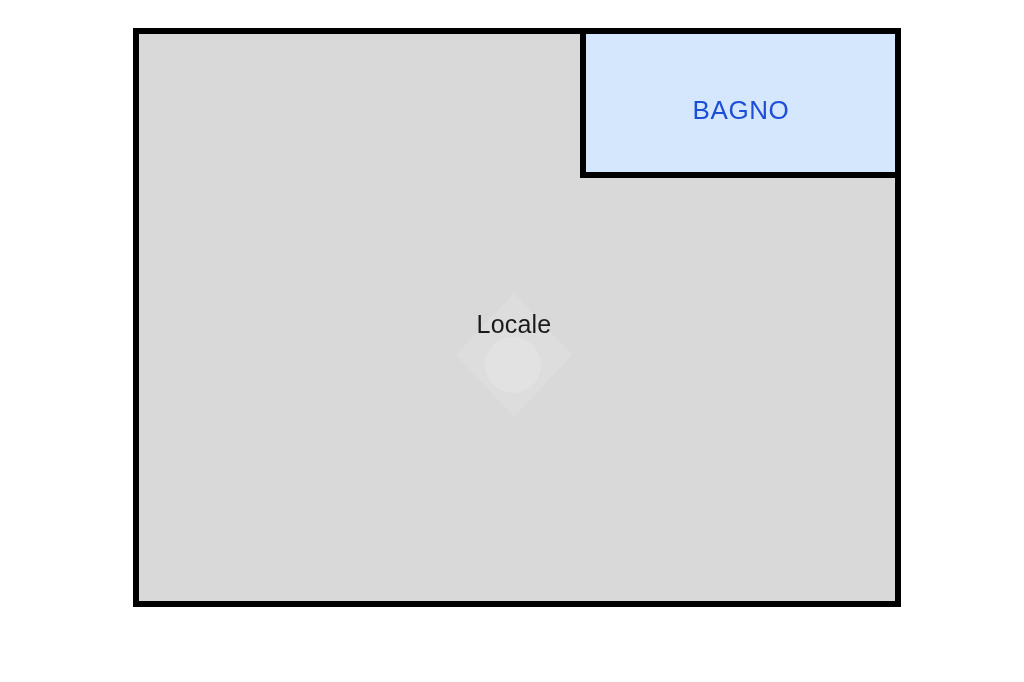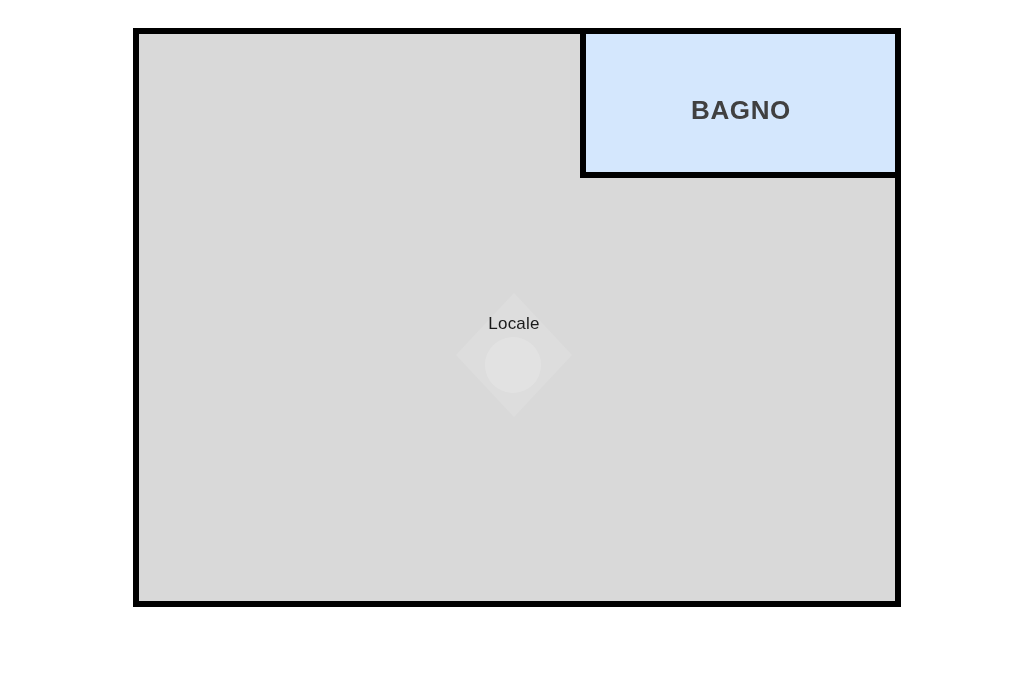--- a/index.html
+++ b/index.html
@@ -41,23 +41,23 @@
     top: 324px;
     font-size: 25px;
     font-weight: 400;
     letter-spacing: 0.2px;
     color: #1a1a1a;
   }
   #label-bagno {
     left: 741px;
     top: 110px;
     font-size: 26px;
-    font-weight: 700;
+    font-weight: 400;
     letter-spacing: 0.6px;
-    color: #404040;
+    color: #1d4ed8;
   }
 </style>
 </head>
 <body>
 
 <div id="plan-canvas" style="width: 1024px; height: 682px; background: rgb(255, 255, 255);">
 
   <svg id="plan-svg" viewBox="0 0 1024 682" xmlns="http://www.w3.org/2000/svg">
 
     <g>
@@ -74,17 +74,17 @@
       <line x1="133" y1="31" x2="901" y2="31" stroke="#000000"></line>
       <line x1="898" y1="31" x2="898" y2="607" stroke="#000000"></line>
       <line x1="133" y1="604" x2="901" y2="604" stroke="#000000"></line>
       <line x1="136" y1="31" x2="136" y2="607" stroke="#000000"></line>
       <line x1="583" y1="31" x2="583" y2="178" stroke="#000000"></line>
       <line x1="580" y1="175" x2="901" y2="175" stroke="#000000"></line>
     </g>
 
   </svg>
 
-  <div class="room-label" id="label-locale" style="left: 514px; top: 324px; font-size: 17px;">Locale</div>
+  <div class="room-label" id="label-locale" style="left: 514px; top: 324px; font-size: 25px;">Locale</div>
 
   <div class="room-label" id="label-bagno" style="left: 741px; top: 110px; font-size: 26px;">BAGNO</div>
 
 </div>
 
 </body></html>

